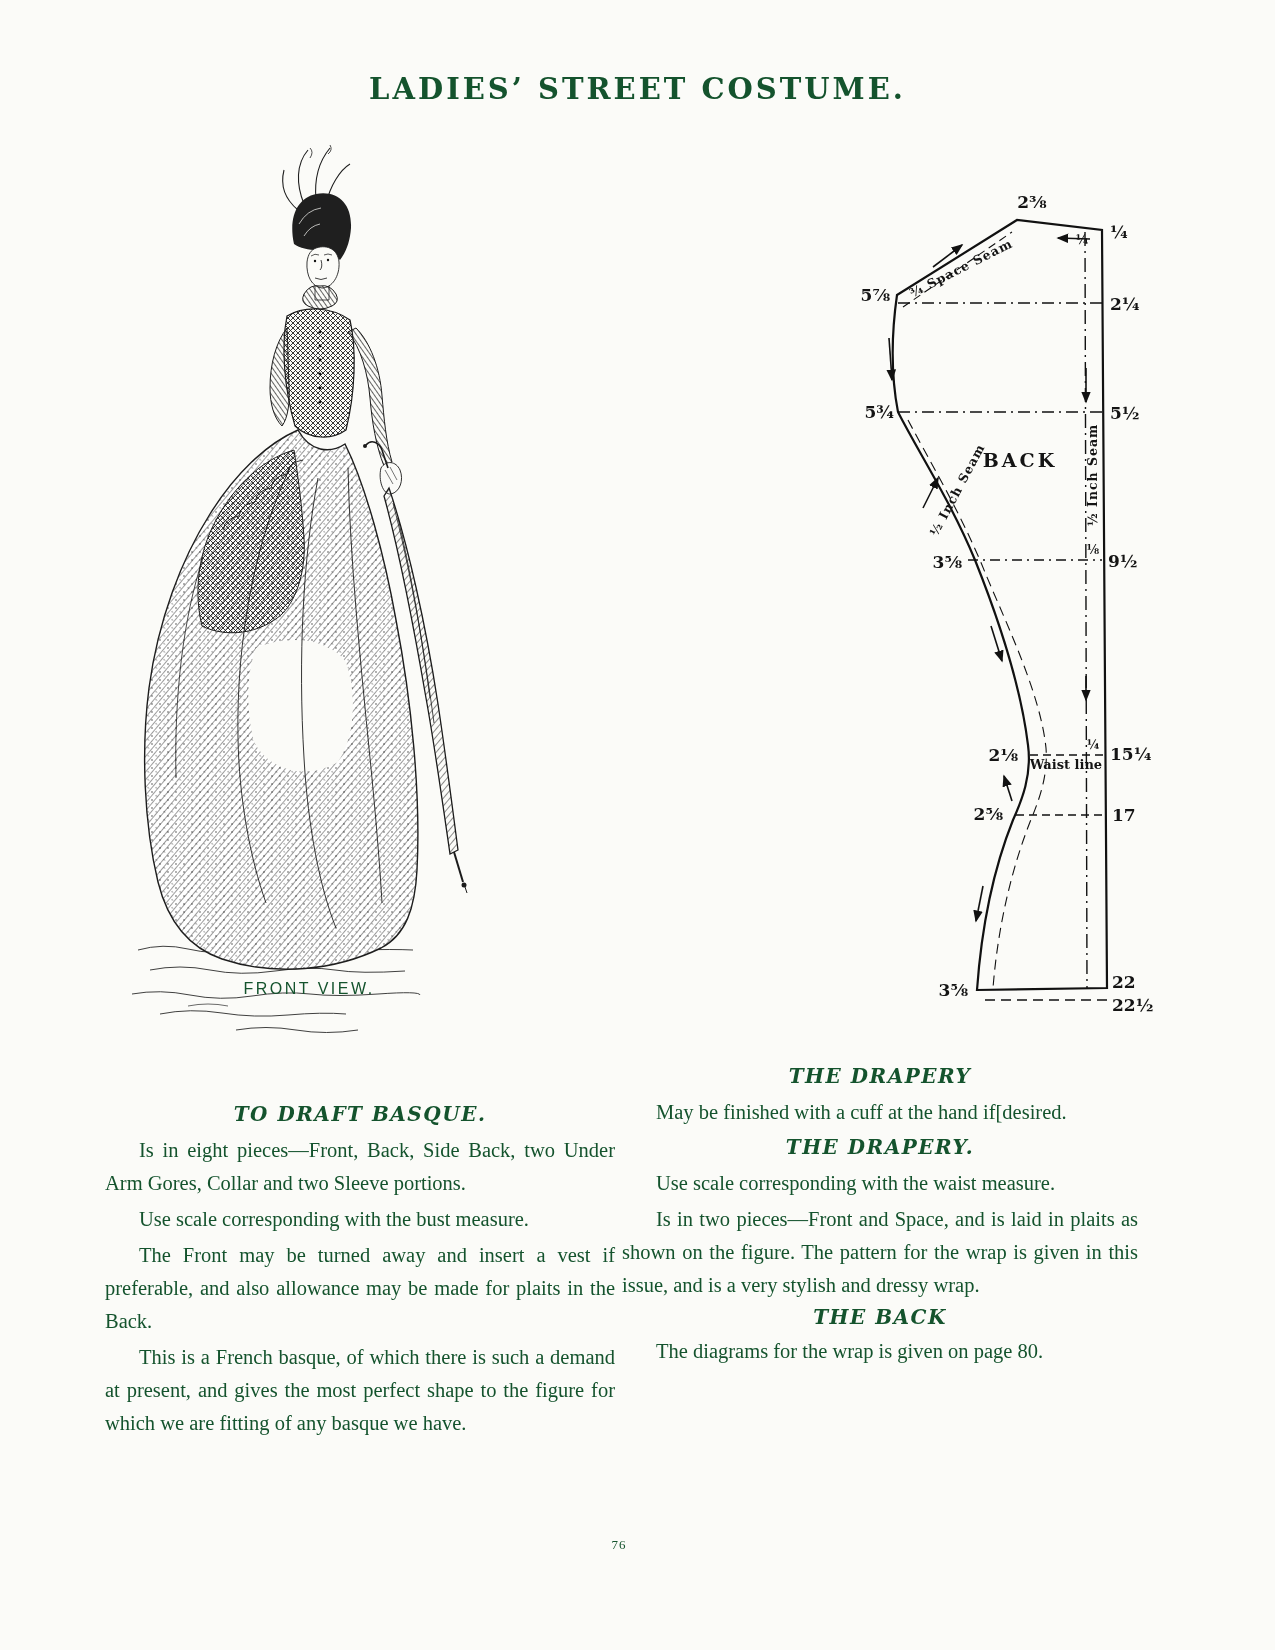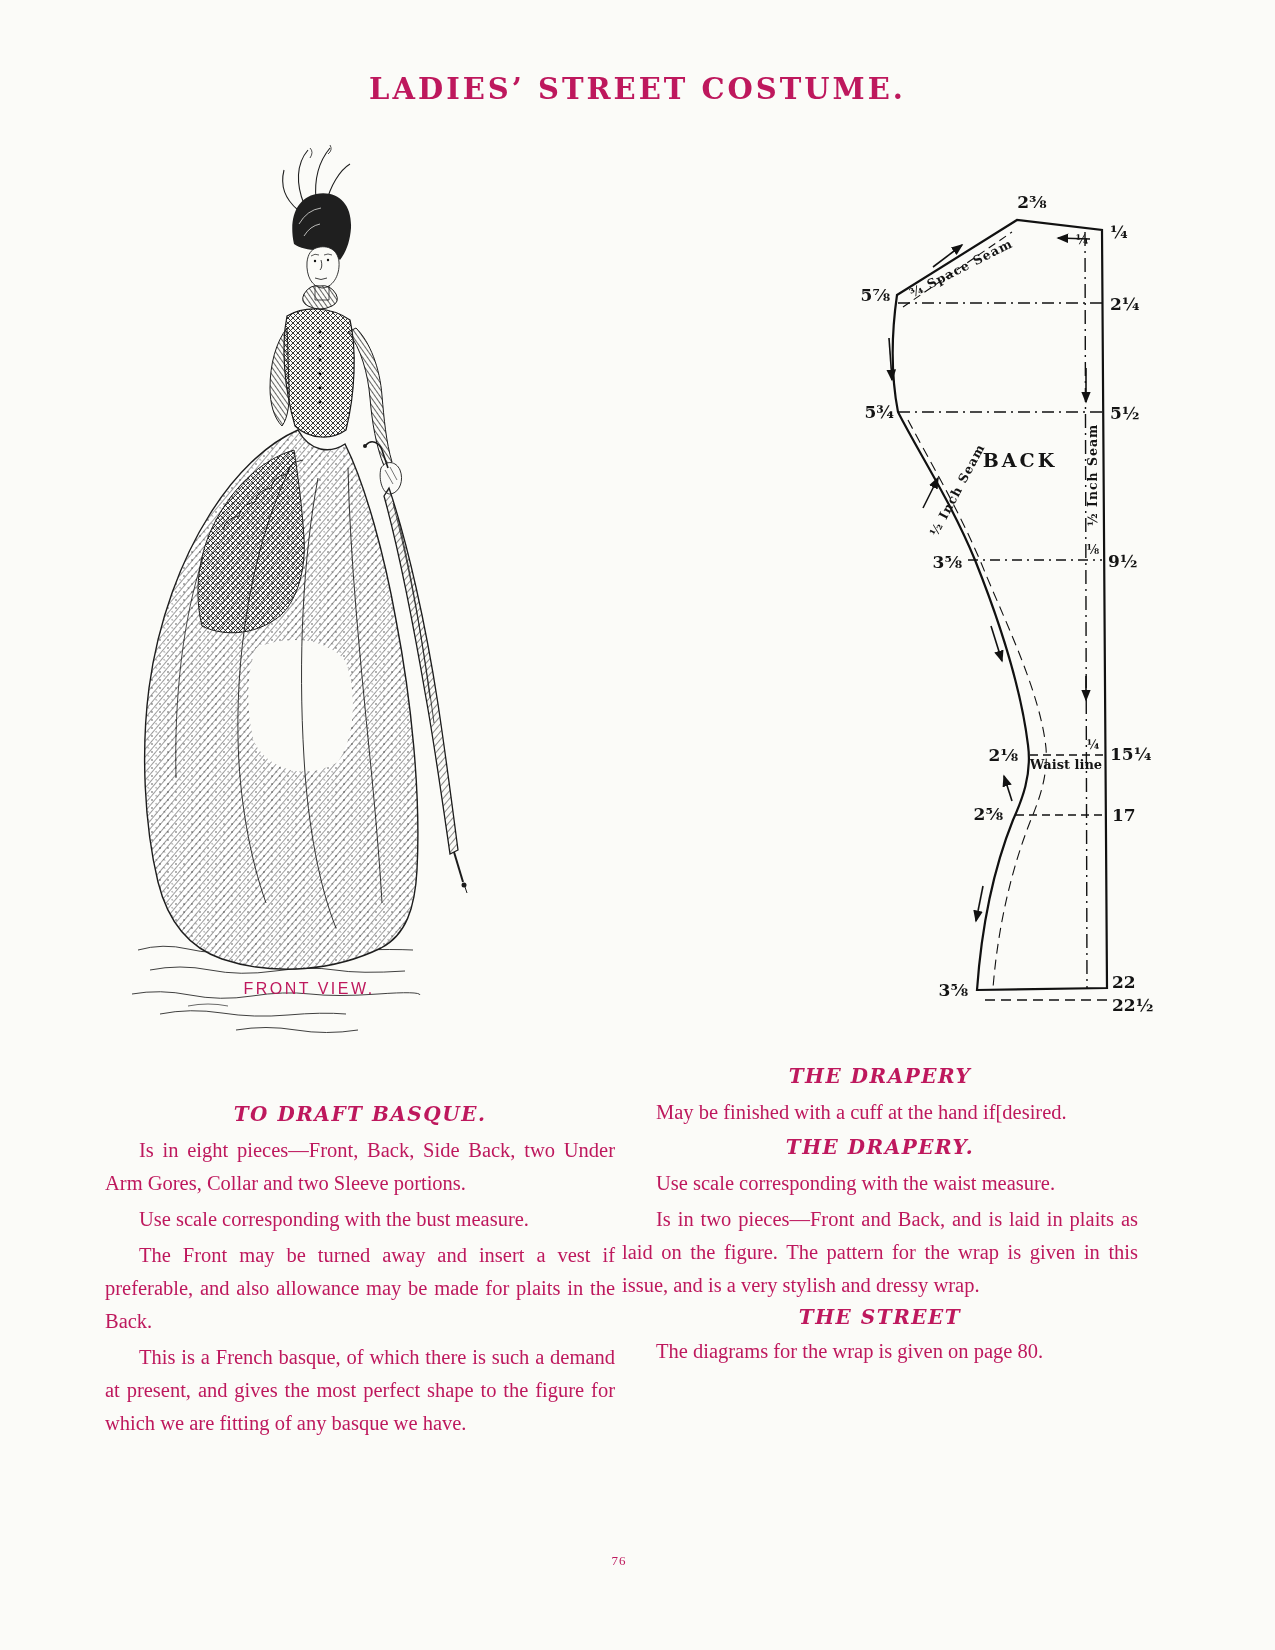--- a/index.html
+++ b/index.html
@@ -2,21 +2,21 @@
 <html><head>
 <meta charset="utf-8">
 <style>
   html,body{margin:0;padding:0;background:#e9e9e5;}
   .page{
     position:relative;
     width:1275px;height:1650px;
     margin:0 auto;
     background:#fbfbf8;
     font-family:"Liberation Serif",serif;
-    color:#be185d;
+    color:#14532d;
     overflow:hidden;
   }
   .title{
     position:absolute;top:72px;left:0;width:100%;
     margin:0;text-align:center;
     font-family:"DejaVu Serif",serif;
     font-size:29px;font-weight:bold;letter-spacing:3px;
   }
   .illustration{position:absolute;left:108px;top:138px;width:402px;height:908px;}
   .caption{
@@ -36,21 +36,21 @@
     font-family:"DejaVu Serif",serif;
   }
   .col-left .section-heading{}
   .body-par{
     margin:0 0 3px 0;
     font-size:20.5px;line-height:33px;
     text-align:justify;text-indent:34px;
   }
   .folio{
     position:absolute;top:1537px;left:0;width:1238px;
-    text-align:center;font-size:13px;letter-spacing:1px;margin-top:16px;
+    text-align:center;font-size:13px;letter-spacing:1px;
   }
   svg text{font-family:"DejaVu Serif",serif;fill:#141414;}
   .m-label{font-size:17px;font-weight:bold;}
   .m-small{font-size:12px;font-weight:bold;}
   .piece-label{font-size:19px;font-weight:bold;letter-spacing:3px;}
   .seam-label{font-size:12.5px;font-weight:bold;letter-spacing:1px;}
   .waist-label{font-size:13px;font-weight:bold;}
 </style>
 </head>
 <body>
@@ -245,21 +245,21 @@
     <p class="body-par">The Front may be turned away and insert a vest if preferable, and also allowance may be made for plaits in the Back.</p>
     <p class="body-par">This is a French basque, of which there is such a demand at present, and gives the most perfect shape to the figure for which we are fitting of any basque we have.</p>
   </div>
 
   <div class="col col-right">
     <h2 class="section-heading" style="margin-top:0">THE DRAPERY</h2>
     <p class="body-par">May be finished with a cuff at the hand if[desired.</p>
 
     <h2 class="section-heading">THE DRAPERY.</h2>
     <p class="body-par">Use scale corresponding with the waist measure.</p>
-    <p class="body-par">Is in two pieces—Front and Back, and is laid in plaits as laid on the figure.  The pattern for the wrap is given in this issue, and is a very stylish and dressy wrap.</p>
-
-    <h2 class="section-heading" style="margin:2px 0 2px 0">THE STREET</h2>
+    <p class="body-par">Is in two pieces—Front and Space, and is laid in plaits as shown on the figure.  The pattern for the wrap is given in this issue, and is a very stylish and dressy wrap.</p>
+
+    <h2 class="section-heading" style="margin:2px 0 2px 0">THE BACK</h2>
     <p class="body-par" style="margin-top:6px">The diagrams for the wrap is given on page 80.</p>
   </div>
 
   <div class="folio">76</div>
 
 </div>
 
 </body></html>

